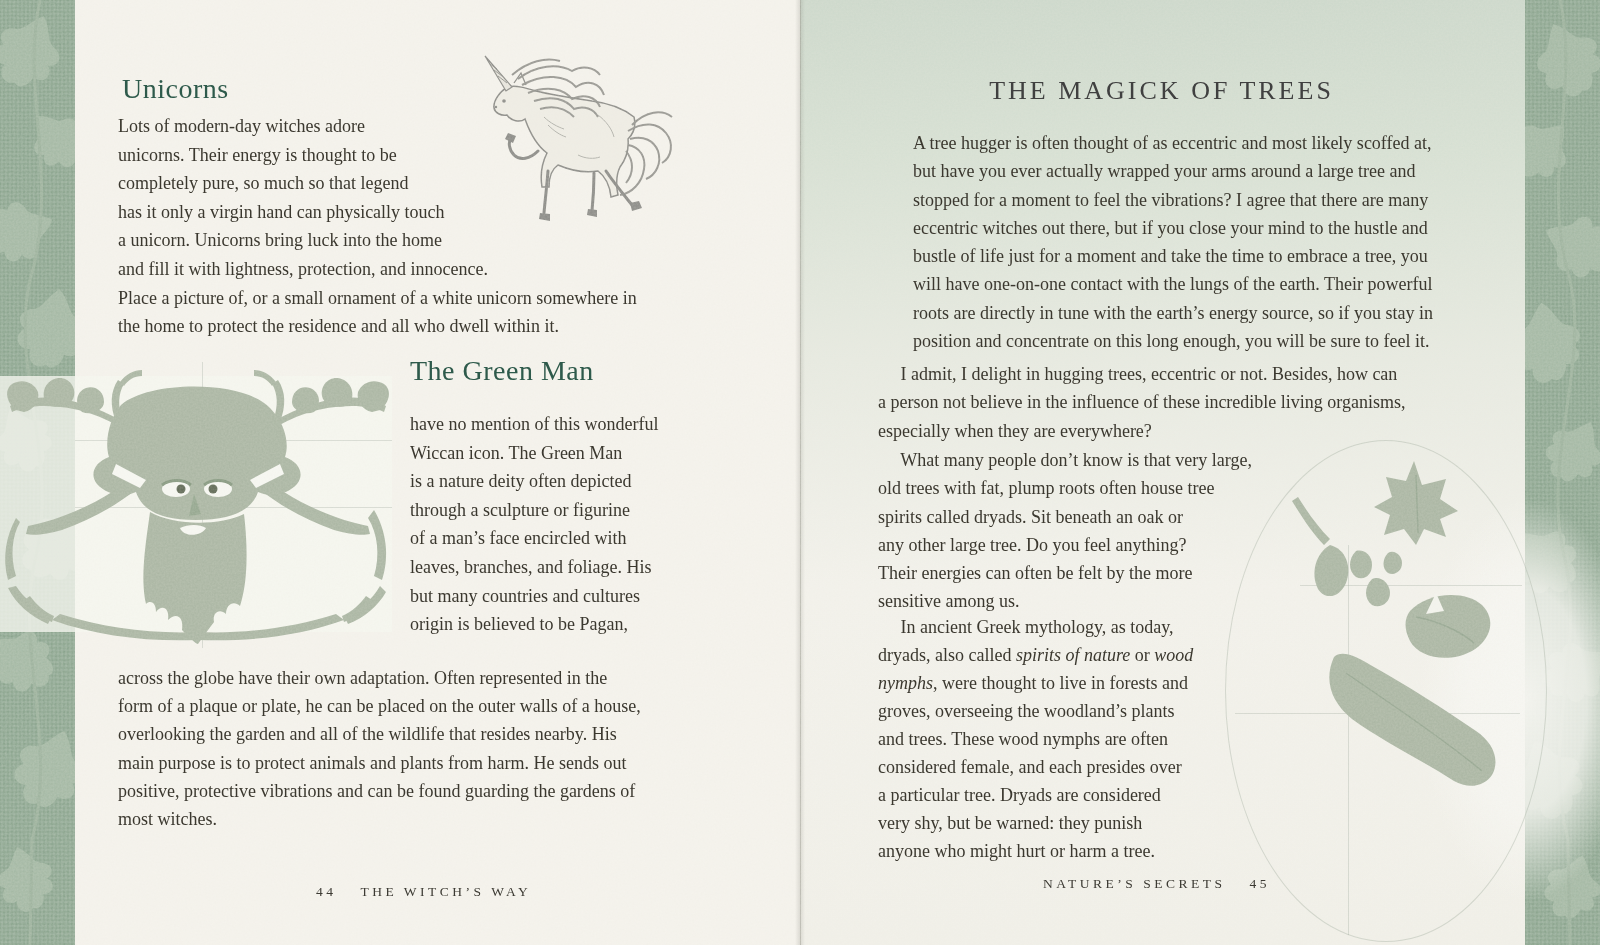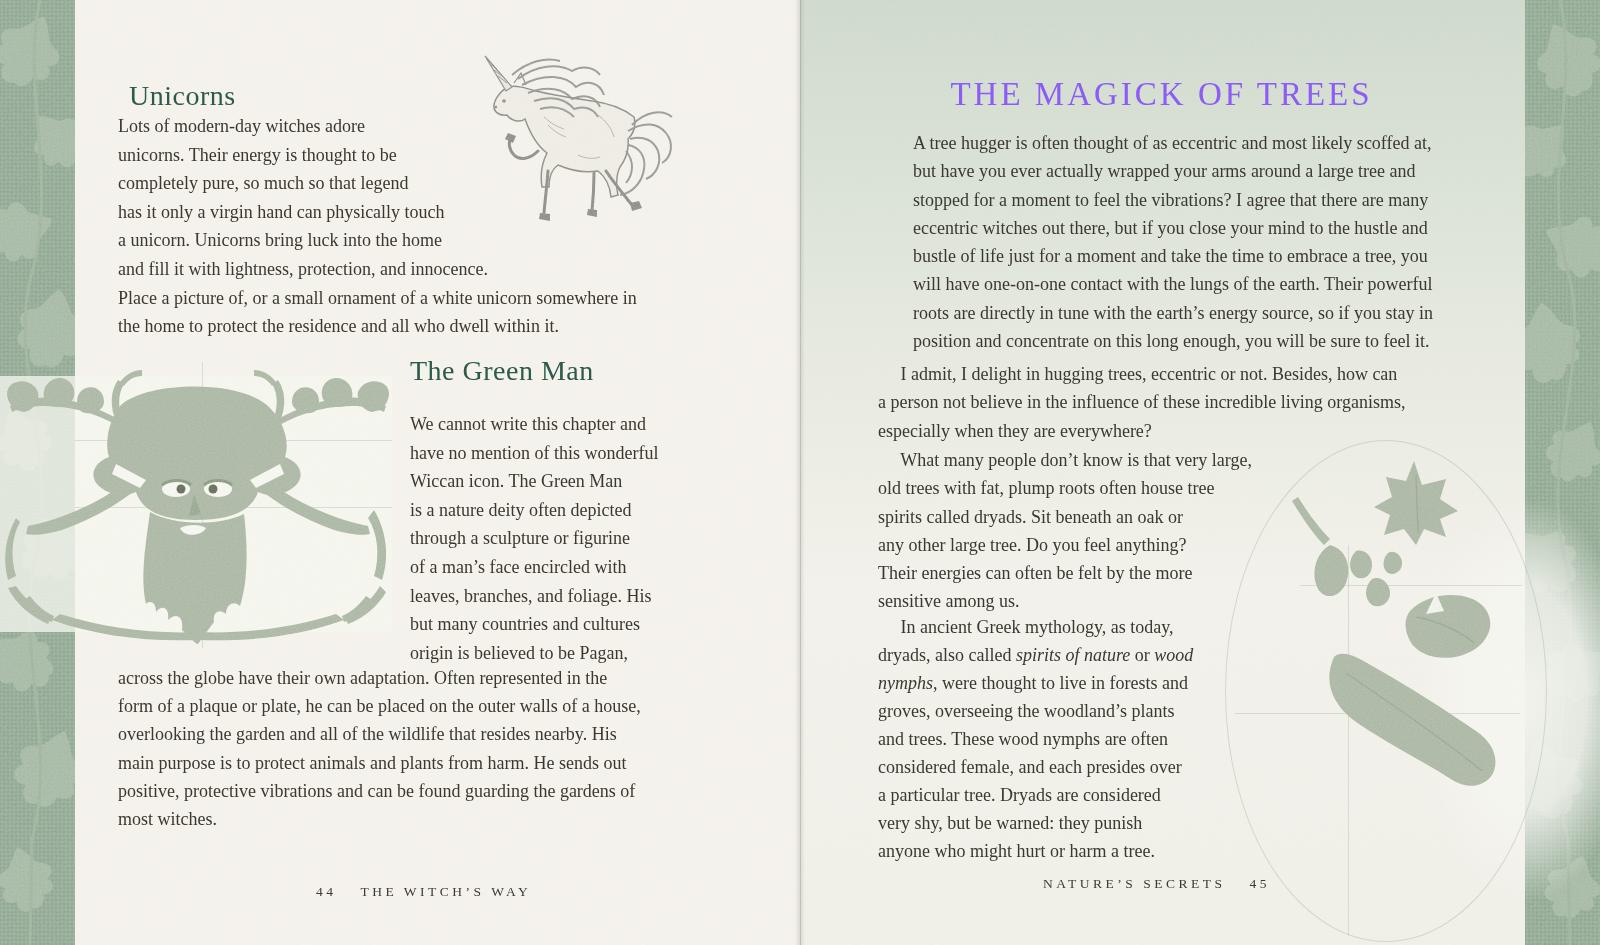--- a/index.html
+++ b/index.html
@@ -21,21 +21,21 @@
     left:795px;top:0;width:10px;height:945px;
     background:linear-gradient(90deg,rgba(120,120,110,0) 0%,rgba(120,120,110,0.22) 50%,rgba(120,120,110,0) 100%);
   }
   .gutter-line{left:800px;top:0;width:1px;height:945px;background:rgba(150,150,140,0.45);}
   
   .heading{
     font-size:28px;letter-spacing:0.5px;color:#2e5a4b;font-weight:normal;line-height:1.1;
   }
   .body-block{font-size:18px;}
   .chapter-title{
-    font-size:33px;letter-spacing:3px;color:#8b5cf6;text-align:center;font-weight:normal;
+    font-size:26px;letter-spacing:3px;color:#404040;text-align:center;font-weight:normal;
   }
   .footer{
     font-size:13.5px;letter-spacing:3.5px;color:#3c3a33;display:flex;gap:24px;
   }
   
   .hline{height:1px;background:rgba(150,162,148,0.32);}
   .vline{width:1px;background:rgba(150,162,148,0.32);}
   .band{
     left:0;top:376px;width:392px;height:256px;background:rgba(246,247,241,0.78);
   }
@@ -232,37 +232,36 @@
 <div class="abs z5" style="left:0;top:0;width:1600px;height:945px;pointer-events:none;">
 <svg width="1600" height="945">
   <filter id="paperNoise" x="0" y="0" width="100%" height="100%">
     <feTurbulence type="fractalNoise" baseFrequency="0.55" numOctaves="2" seed="7"></feTurbulence>
     <feColorMatrix type="matrix" values="0 0 0 0 0.84  0 0 0 0 0.82  0 0 0 0 0.74  0 0 0 0.55 0"></feColorMatrix>
   </filter>
   <rect width="1600" height="945" filter="url(#paperNoise)" opacity="0.42"></rect>
 </svg>
 </div>
 
-<h2 class="abs heading z10" style="left:118px;top:70px;margin:11px;">Unicorns</h2>
+<h2 class="abs heading z10" style="left:118px;top:70px;margin:4px;">Unicorns</h2>
 
 <div class="abs body-block z10" style="left:118px;top:112px;line-height:28.6px;">
     <div class="line">Lots of modern-day witches adore</div>
     <div class="line">unicorns. Their energy is thought to be</div>
     <div class="line">completely pure, so much so that legend</div>
     <div class="line">has it only a virgin hand can physically touch</div>
     <div class="line">a unicorn. Unicorns bring luck into the home</div>
     <div class="line">and fill it with lightness, protection, and innocence.</div>
     <div class="line">Place a picture of, or a small ornament of a white unicorn somewhere in</div>
     <div class="line">the home to protect the residence and all who dwell within it.</div>
   </div>
 
 <h2 class="abs heading z10" style="left:410px;top:356px;margin:0;">The Green Man</h2>
 
 <div class="abs body-block z10" style="left:410px;top:410px;line-height:28.6px;">
-    <div class="line">We cannot write this chapter and</div>
     <div class="line">have no mention of this wonderful</div>
     <div class="line">Wiccan icon. The Green Man</div>
     <div class="line">is a nature deity often depicted</div>
     <div class="line">through a sculpture or figurine</div>
     <div class="line">of a man’s face encircled with</div>
     <div class="line">leaves, branches, and foliage. His</div>
     <div class="line">but many countries and cultures</div>
     <div class="line">origin is believed to be Pagan,</div>
   </div>
 

